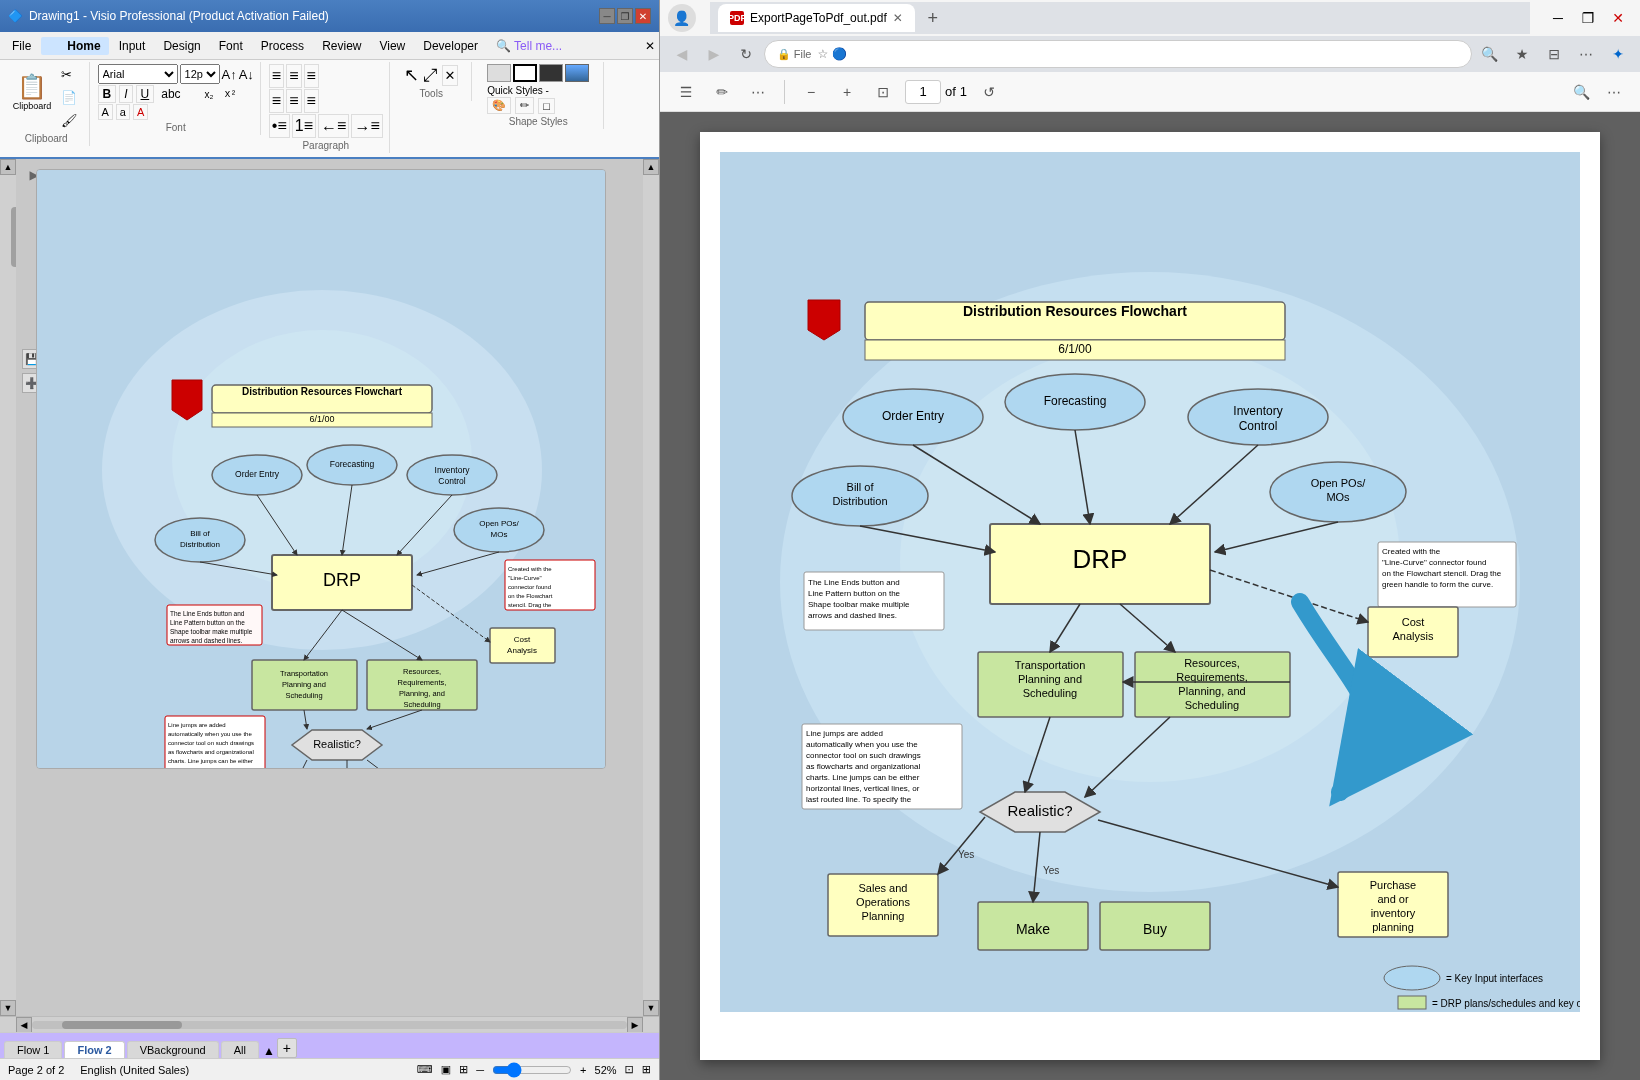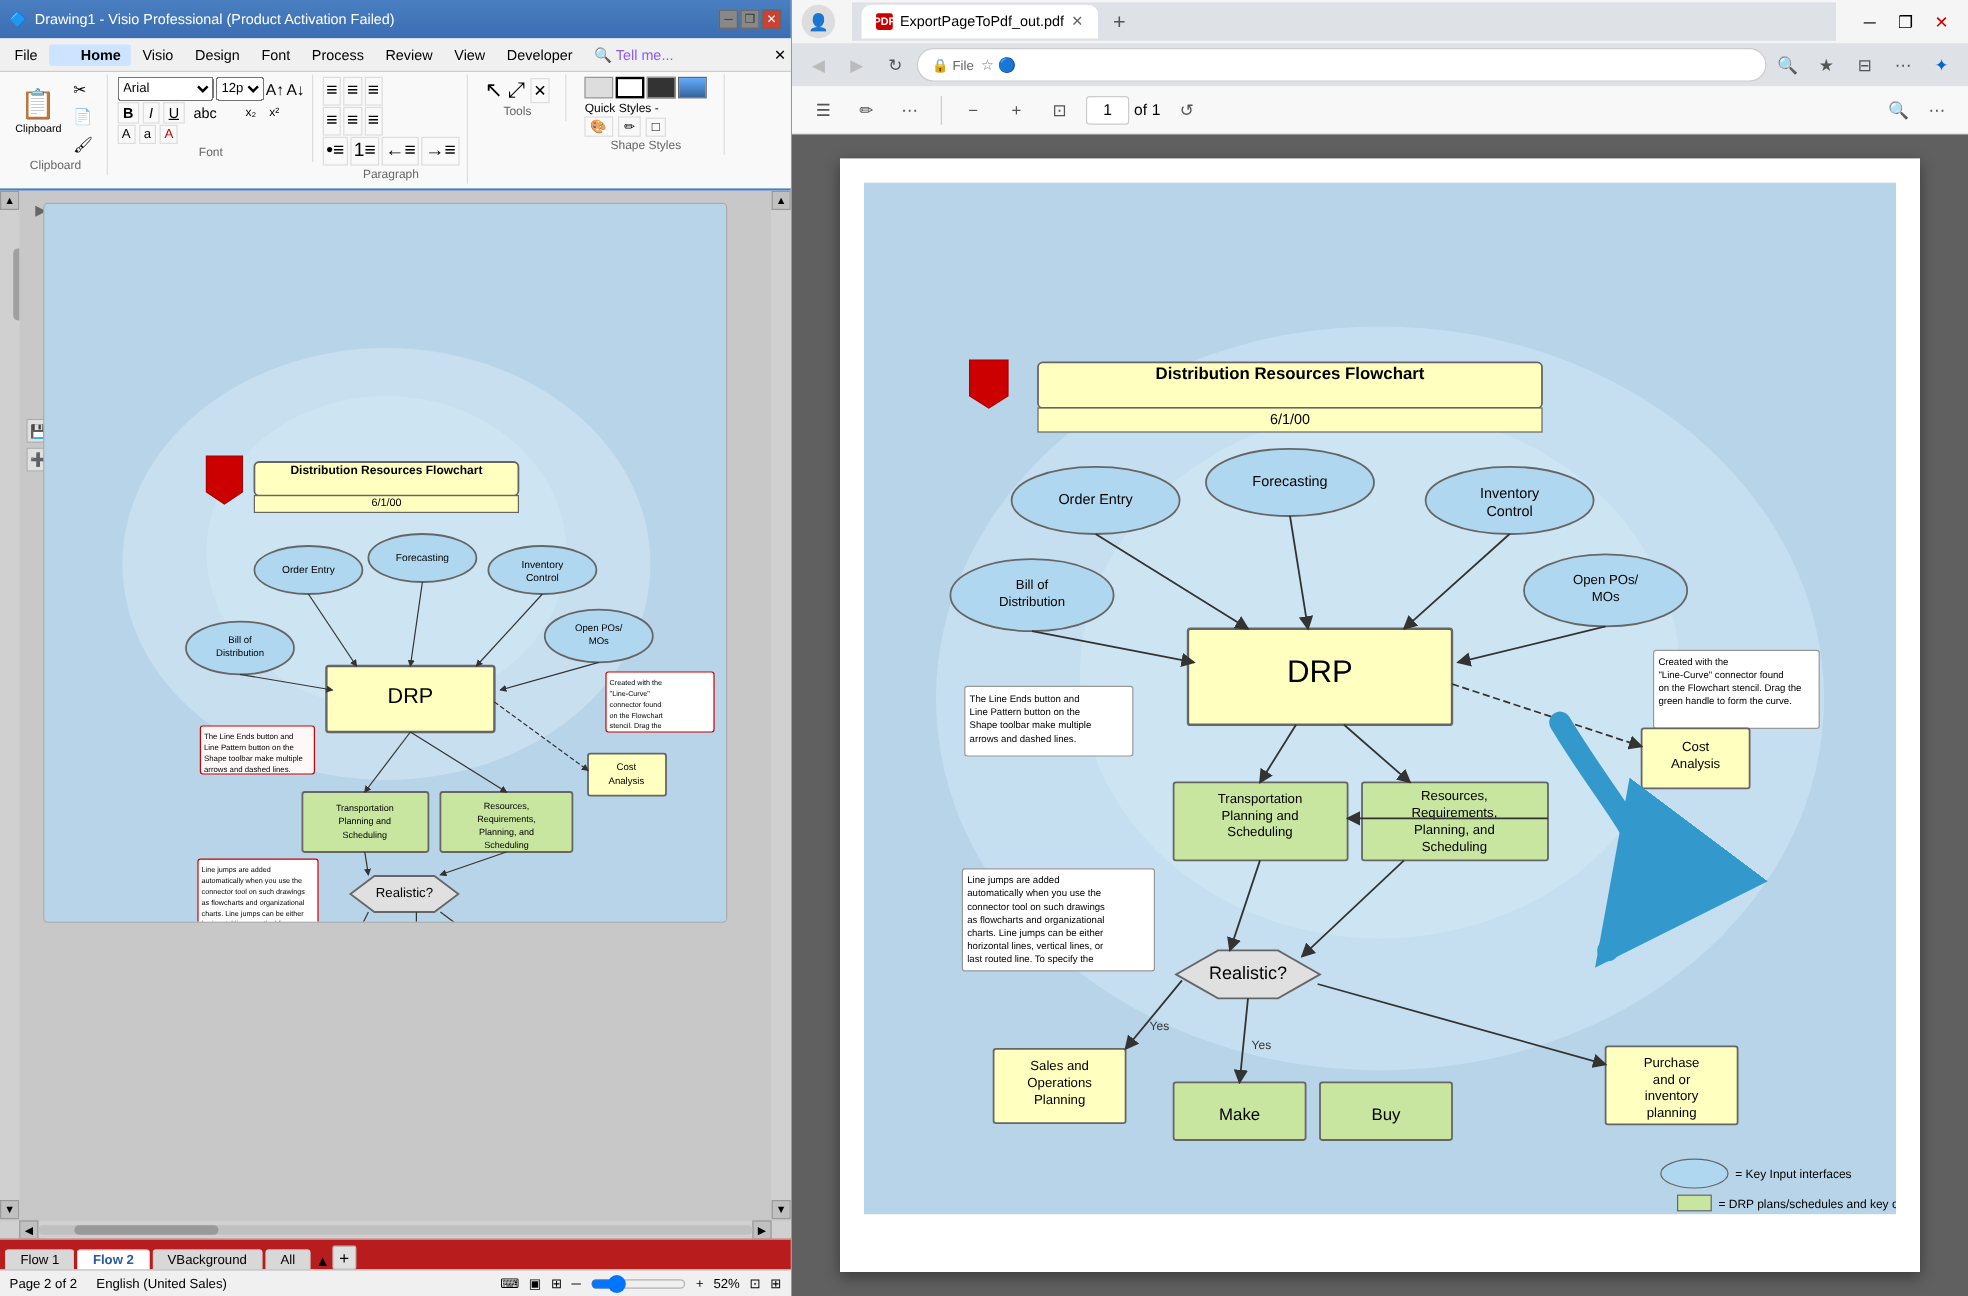--- a/index.html
+++ b/index.html
@@ -100,21 +100,21 @@
       font-size: 11px;
       gap: 16px;
       justify-content: space-between;
     }
     .status-left { display: flex; gap: 16px; }
     .status-right { display: flex; gap: 8px; align-items: center; }
 
     
     .tabs-bar {
       height: 26px;
-      background: #b91c1c;
+      background: #c4b5fd;
       border-top: 1px solid #ccc;
       display: flex;
       align-items: flex-end;
       padding: 0 4px;
       gap: 2px;
     }
     .tab { padding: 2px 12px; font-size: 11px; cursor: pointer; border: 1px solid #ccc; border-bottom: none; background: #d8d8d8; border-radius: 3px 3px 0 0; }
     .tab.active { background: white; font-weight: bold; color: #2c5aa0; }
     .tab-add { width: 20px; height: 20px; border: 1px solid #bbb; background: #e0e0e0; display: flex; align-items: center; justify-content: center; cursor: pointer; border-radius: 2px; font-size: 14px; }
 
@@ -217,21 +217,21 @@
     <div class="title-bar-controls">
       <div class="title-btn">─</div>
       <div class="title-btn">❐</div>
       <div class="title-btn close">✕</div>
     </div>
   </div>
 
   <div class="menu-bar">
     <div class="menu-item">File</div>
     <div class="menu-item active">Home</div>
-    <div class="menu-item">Visio</div>
+    <div class="menu-item">Input</div>
     <div class="menu-item">Design</div>
     <div class="menu-item">Font</div>
     <div class="menu-item">Process</div>
     <div class="menu-item">Review</div>
     <div class="menu-item">View</div>
     <div class="menu-item">Developer</div>
     <div class="menu-item" style="color:#8b5cf6;">🔍 <span>Tell me...</span></div>
     <div style="margin-left:auto;">✕</div>
   </div>
 
@@ -264,21 +264,21 @@
             </select>
             <span style="font-size:13px;cursor:pointer;">A↑</span>
             <span style="font-size:13px;cursor:pointer;">A↓</span>
           </div>
           <div style="display:flex;gap:3px;align-items:center;">
             <span style="font-weight:bold;font-size:12px;cursor:pointer;padding:1px 4px;border:1px solid #ddd;">B</span>
             <span style="font-style:italic;font-size:12px;cursor:pointer;padding:1px 4px;border:1px solid #ddd;">I</span>
             <span style="text-decoration:underline;font-size:12px;cursor:pointer;padding:1px 4px;border:1px solid #ddd;">U</span>
             <span style="font-size:12px;cursor:pointer;padding:1px 4px;">abc</span>
             <span style="font-size:10px;cursor:pointer;padding:1px 4px;margin-left:13px;">x₂</span>
-            <span style="font-size:10px;cursor:pointer;padding:1px 4px;">x²</span>
+            <span style="font-size:10px;cursor:pointer;padding:1px 4px;font-family:Liberation Mono, monospace;">x²</span>
           </div>
           <div style="display:flex;gap:3px;align-items:center;">
             <span style="font-size:11px;cursor:pointer;border:1px solid #ddd;padding:1px 3px;">A</span>
             <span style="font-size:11px;cursor:pointer;border:1px solid #ddd;padding:1px 3px;">a</span>
             <span style="font-size:11px;cursor:pointer;border:1px solid #ddd;padding:1px 3px;color:#c00;">A</span>
           </div>
         </div>
         <div class="ribbon-group-label">Font</div>
       </div>
 

